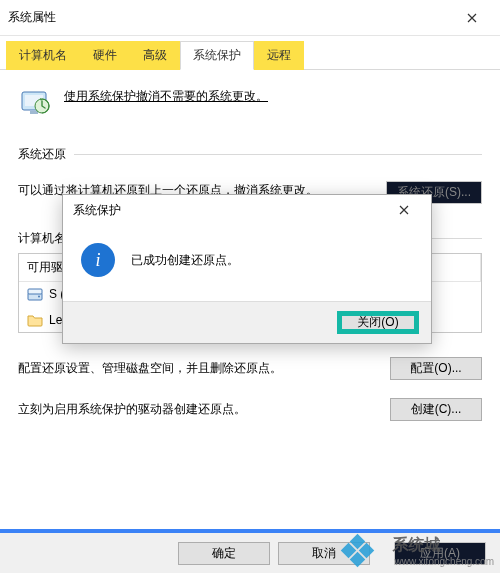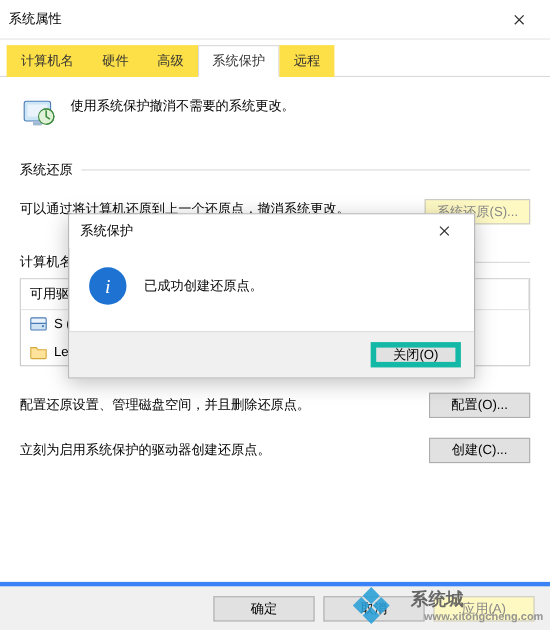--- a/index.html
+++ b/index.html
@@ -53,21 +53,21 @@
     .intro {
       display: flex;
       align-items: flex-start;
       gap: 12px;
       margin-bottom: 28px;
     }
     .intro .sysicon {
       width: 34px; height: 34px; flex: 0 0 34px;
     }
     .intro .sysicon svg { width:34px; height:34px;}
-    .intro .text { padding-top: 4px; font-size:12px; }
+    .intro .text { padding-top: 4px; font-size:12px;text-decoration:underline; }
     .group-label {
       font-size: 12px;
       color: #000;
       margin-bottom: 6px;
       display: flex;
       align-items: center;
       gap: 8px;
     }
     .group-label::after {
       content:"";
@@ -86,21 +86,21 @@
     .btn {
       min-width: 92px;
       height: 23px;
       border: 1px solid #adadad;
       background: #e1e1e1;
       font-size: 12px;
       padding: 0 10px;
       display:inline-flex; align-items:center; justify-content:center;
       cursor:default;
     }
-    .btn.disabled { color:#888; border-color:#c8c8c8; background:#fef9c3;}
+    .btn.disabled { color:#888; border-color:#c8c8c8; background:#0f172a;margin-left:16px;}
     .list-frame {
       border: 1px solid #c8c8c8;
       background:#fff;
       padding: 0;
       margin-bottom: 24px;
     }
     .list-header, .list-row {
       display:flex;
       font-size:12px;
     }
@@ -175,21 +175,21 @@
       display:flex; align-items:center; gap:22px;
       color:#555; font-size:16px; font-weight:600;
       opacity:.88;
     }
     .wm-logo { width:26px; height:26px; position:relative;}
     .wm-logo .d { position:absolute; width:11px; height:11px; background:#2aa0d8; transform:rotate(45deg);}
     .wm-logo .d1{ left:7px; top:-2px;}
     .wm-logo .d2{ left:-2px; top:7px;}
     .wm-logo .d3{ left:16px; top:7px;}
     .wm-logo .d4{ left:7px; top:16px;}
-    .wm-sub { font-size:10px; color:#888; font-weight:700; margin-left:12px;}
+    .wm-sub { font-size:10px; color:#888; font-weight:400; margin-left:2px;}
   </style>
 </head>
 <body>
 
 <div class="titlebar">
   <span class="title">系统属性</span>
   <div class="close-x">
     <svg width="10" height="10" viewBox="0 0 10 10">
         <path d="M1 1 L9 9 M9 1 L1 9" stroke="#333" stroke-width="1.2" fill="none"></path>
       </svg>

